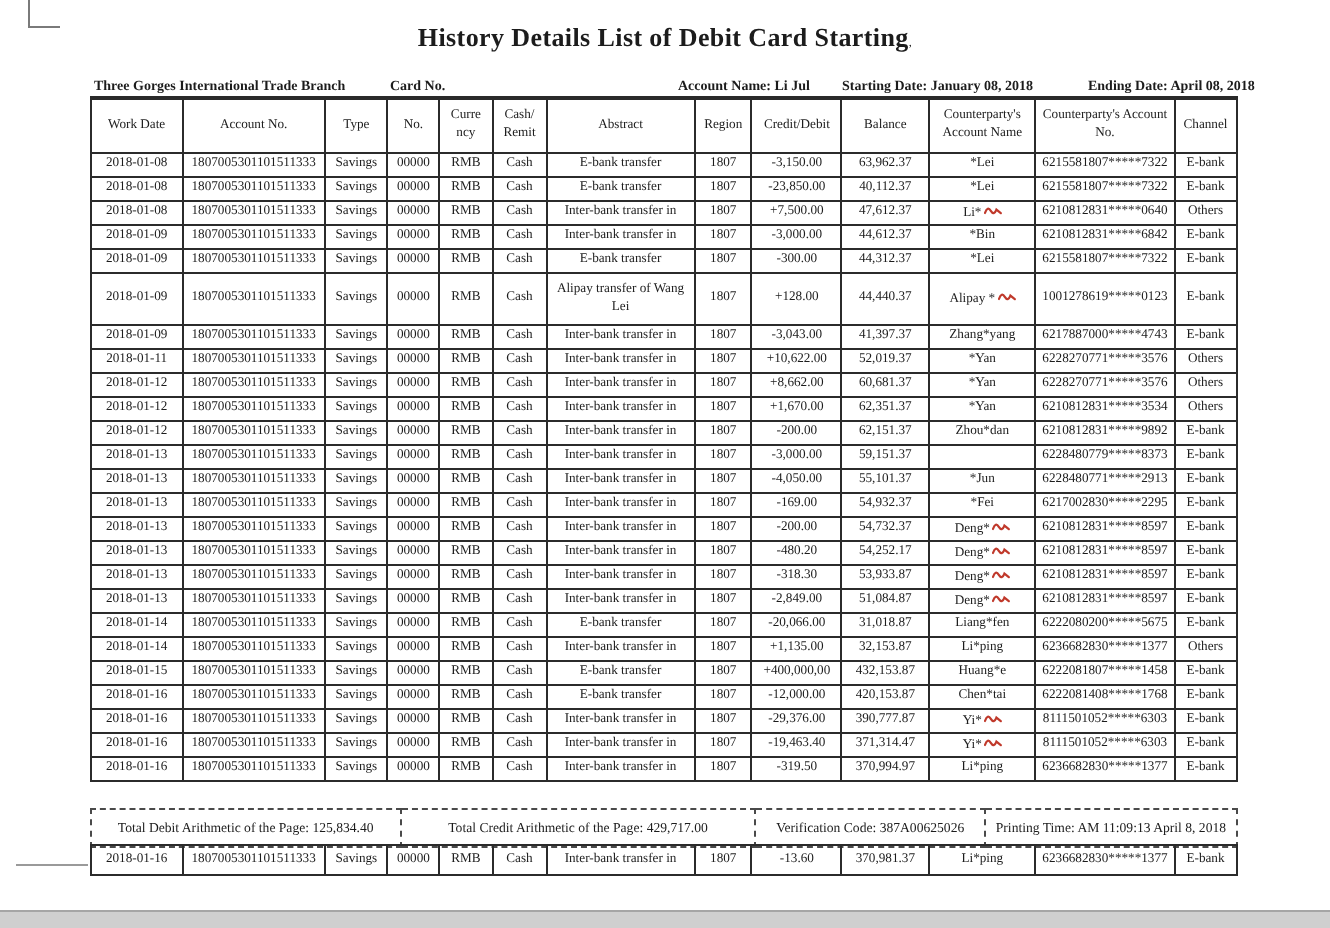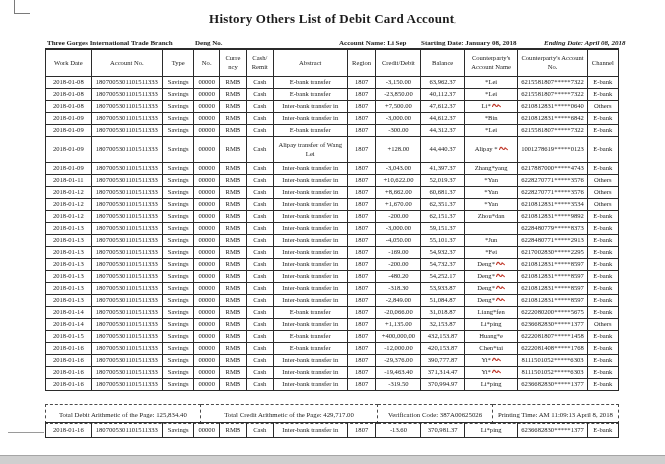--- a/index.html
+++ b/index.html
@@ -15,21 +15,21 @@
   .title-suffix { font-size:6px; font-weight:normal; vertical-align:baseline; }
   .info-line {
     position:absolute; top:35px; left:45px; width:574px; height:13px;
     border-bottom:1px solid #2a2a2a; font-size:7px; font-weight:bold;
   }
   .info-line span { position:absolute; bottom:1px; white-space:nowrap;margin-top:16px; }
   .info-branch { left:2px; }
   .info-card   { left:150px; }
   .info-acct   { left:294px; }
   .info-start  { left:376px;text-align:center; }
-  .info-end    { left:499px;font-style:italic; }
+  .info-end    { left:499px; }
 
   table.t-main, table.t-extra {
     position:absolute; left:45px; width:574px;
     border-collapse:collapse; table-layout:fixed;
   }
   table.t-main  { top:49px; }
   table.t-extra { top:422px; }
   .t-main th, .t-main td, .t-extra td {
     border:1px solid #2b2b2b; text-align:center; vertical-align:middle;
     padding:0 1px; overflow:hidden;
@@ -61,26 +61,26 @@
     background:#cfcfcf; border-top:1px solid #a5a5a5;
   }
 </style>
 </head>
 <body>
 
 <div class="corner-v"></div>
 <div class="corner-h"></div>
 <div class="tick-bl"></div>
 
-<div class="page-title"><span>History Others List of Debit Card Account</span><span class="title-suffix">,</span></div>
+<div class="page-title"><span>History Details List of Debit Card Starting</span><span class="title-suffix">,</span></div>
 
 <div class="info-line">
   <span class="info-branch">Three Gorges International Trade Branch</span>
-  <span class="info-card">Deng No.</span>
-  <span class="info-acct">Account Name: Li Sep</span>
+  <span class="info-card">Card No.</span>
+  <span class="info-acct">Account Name: Li Jul</span>
   <span class="info-start">Starting Date: January 08, 2018</span>
   <span class="info-end">Ending Date: April 08, 2018</span>
 </div>
 
 <table class="t-main" id="main-table">
     <colgroup>
       <col style="width: 8%;">
       <col style="width: 12.5%;">
       <col style="width: 5.5%;">
       <col style="width: 4.5%;">

